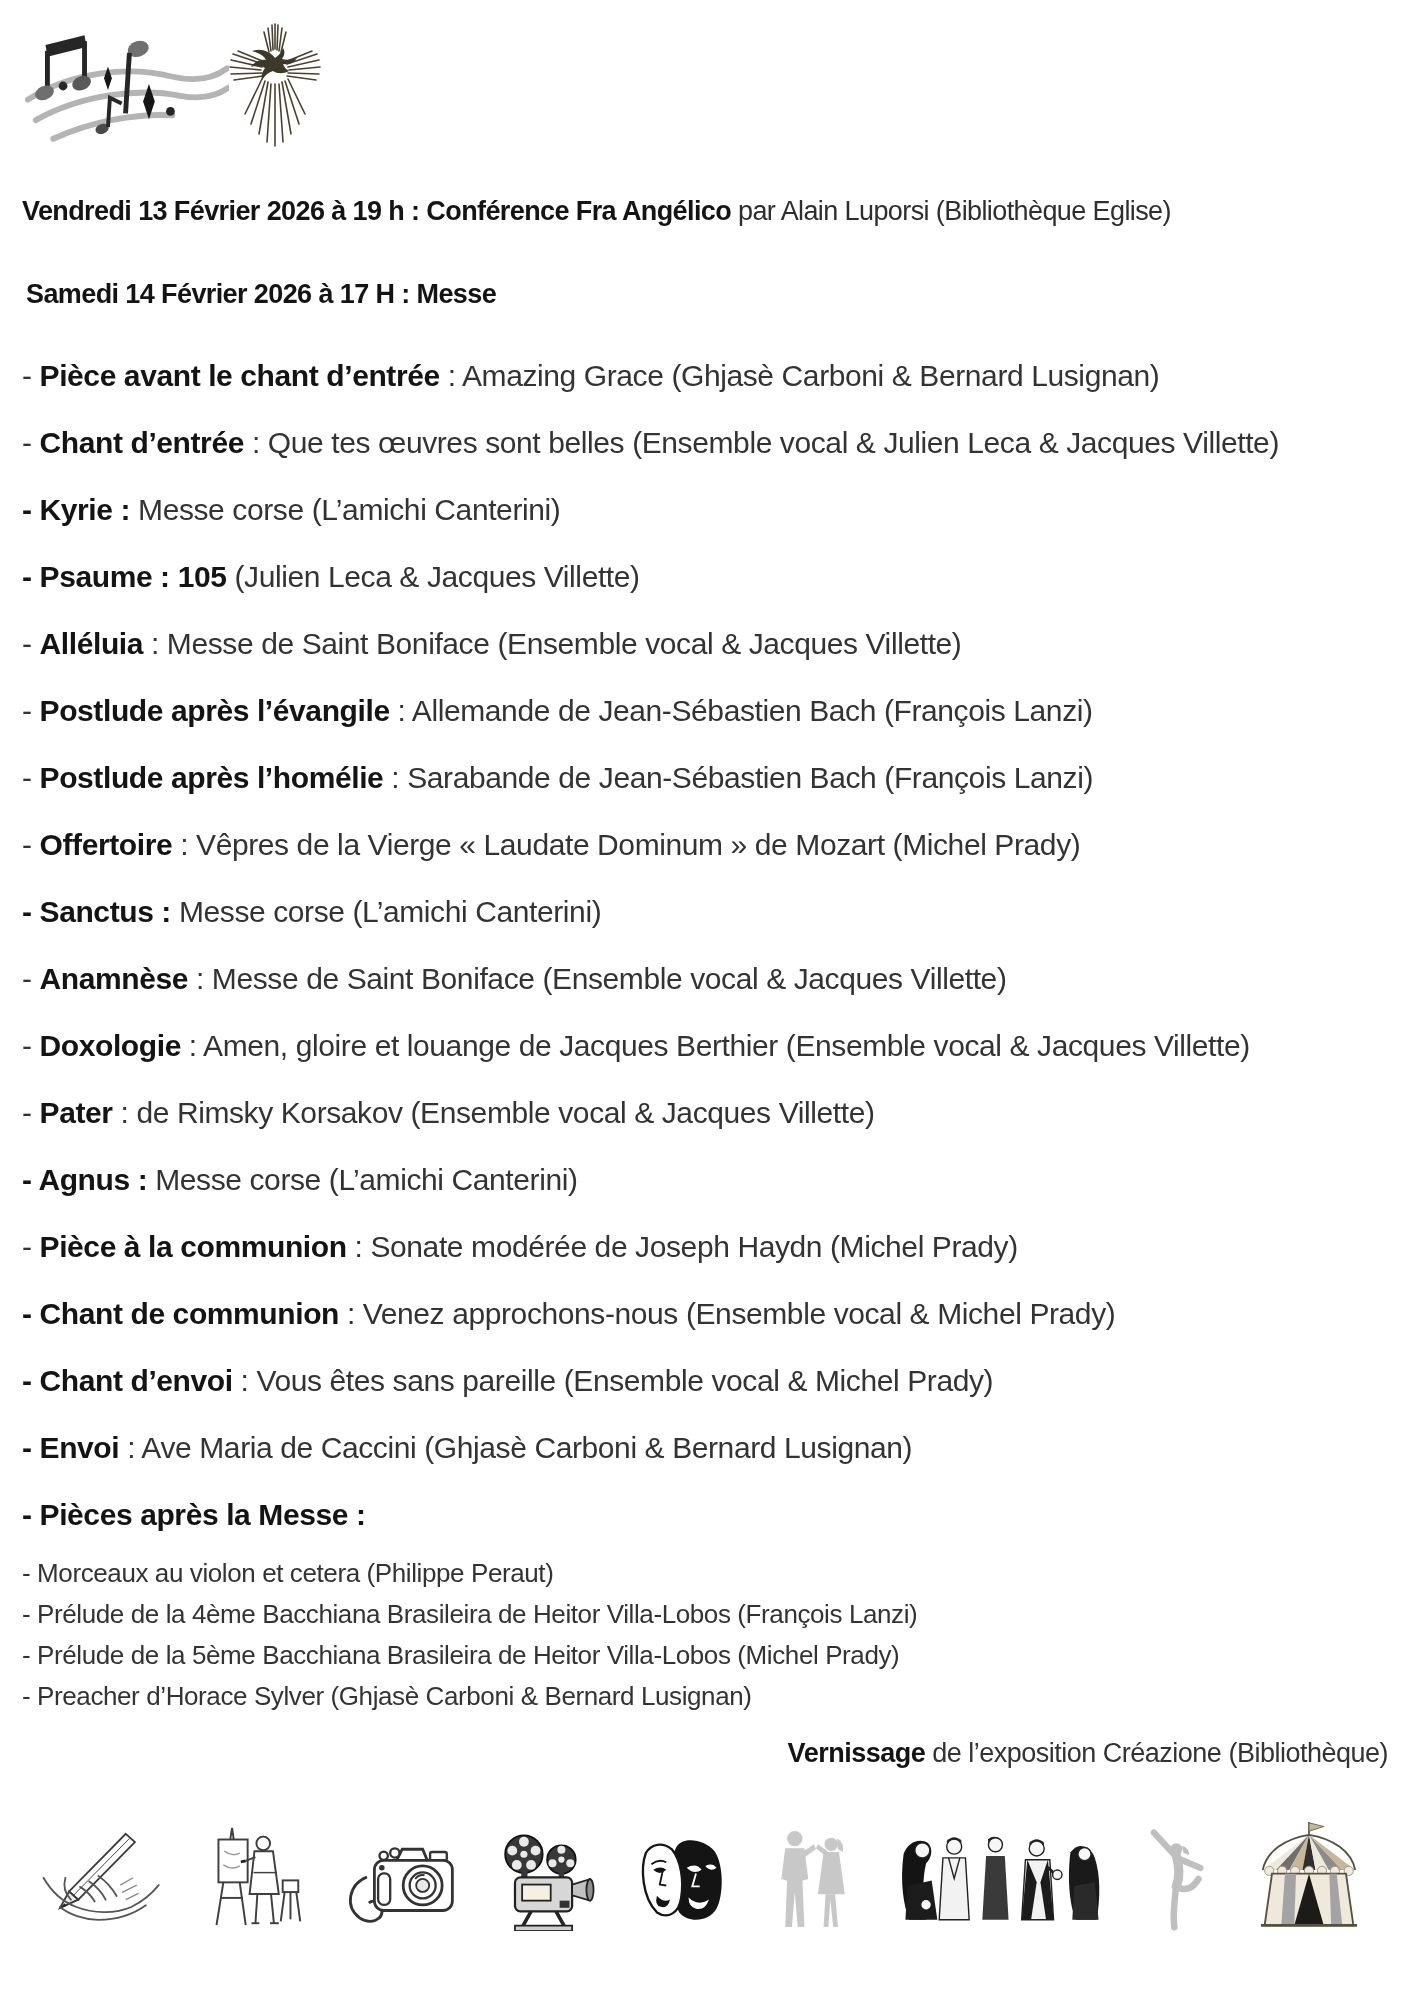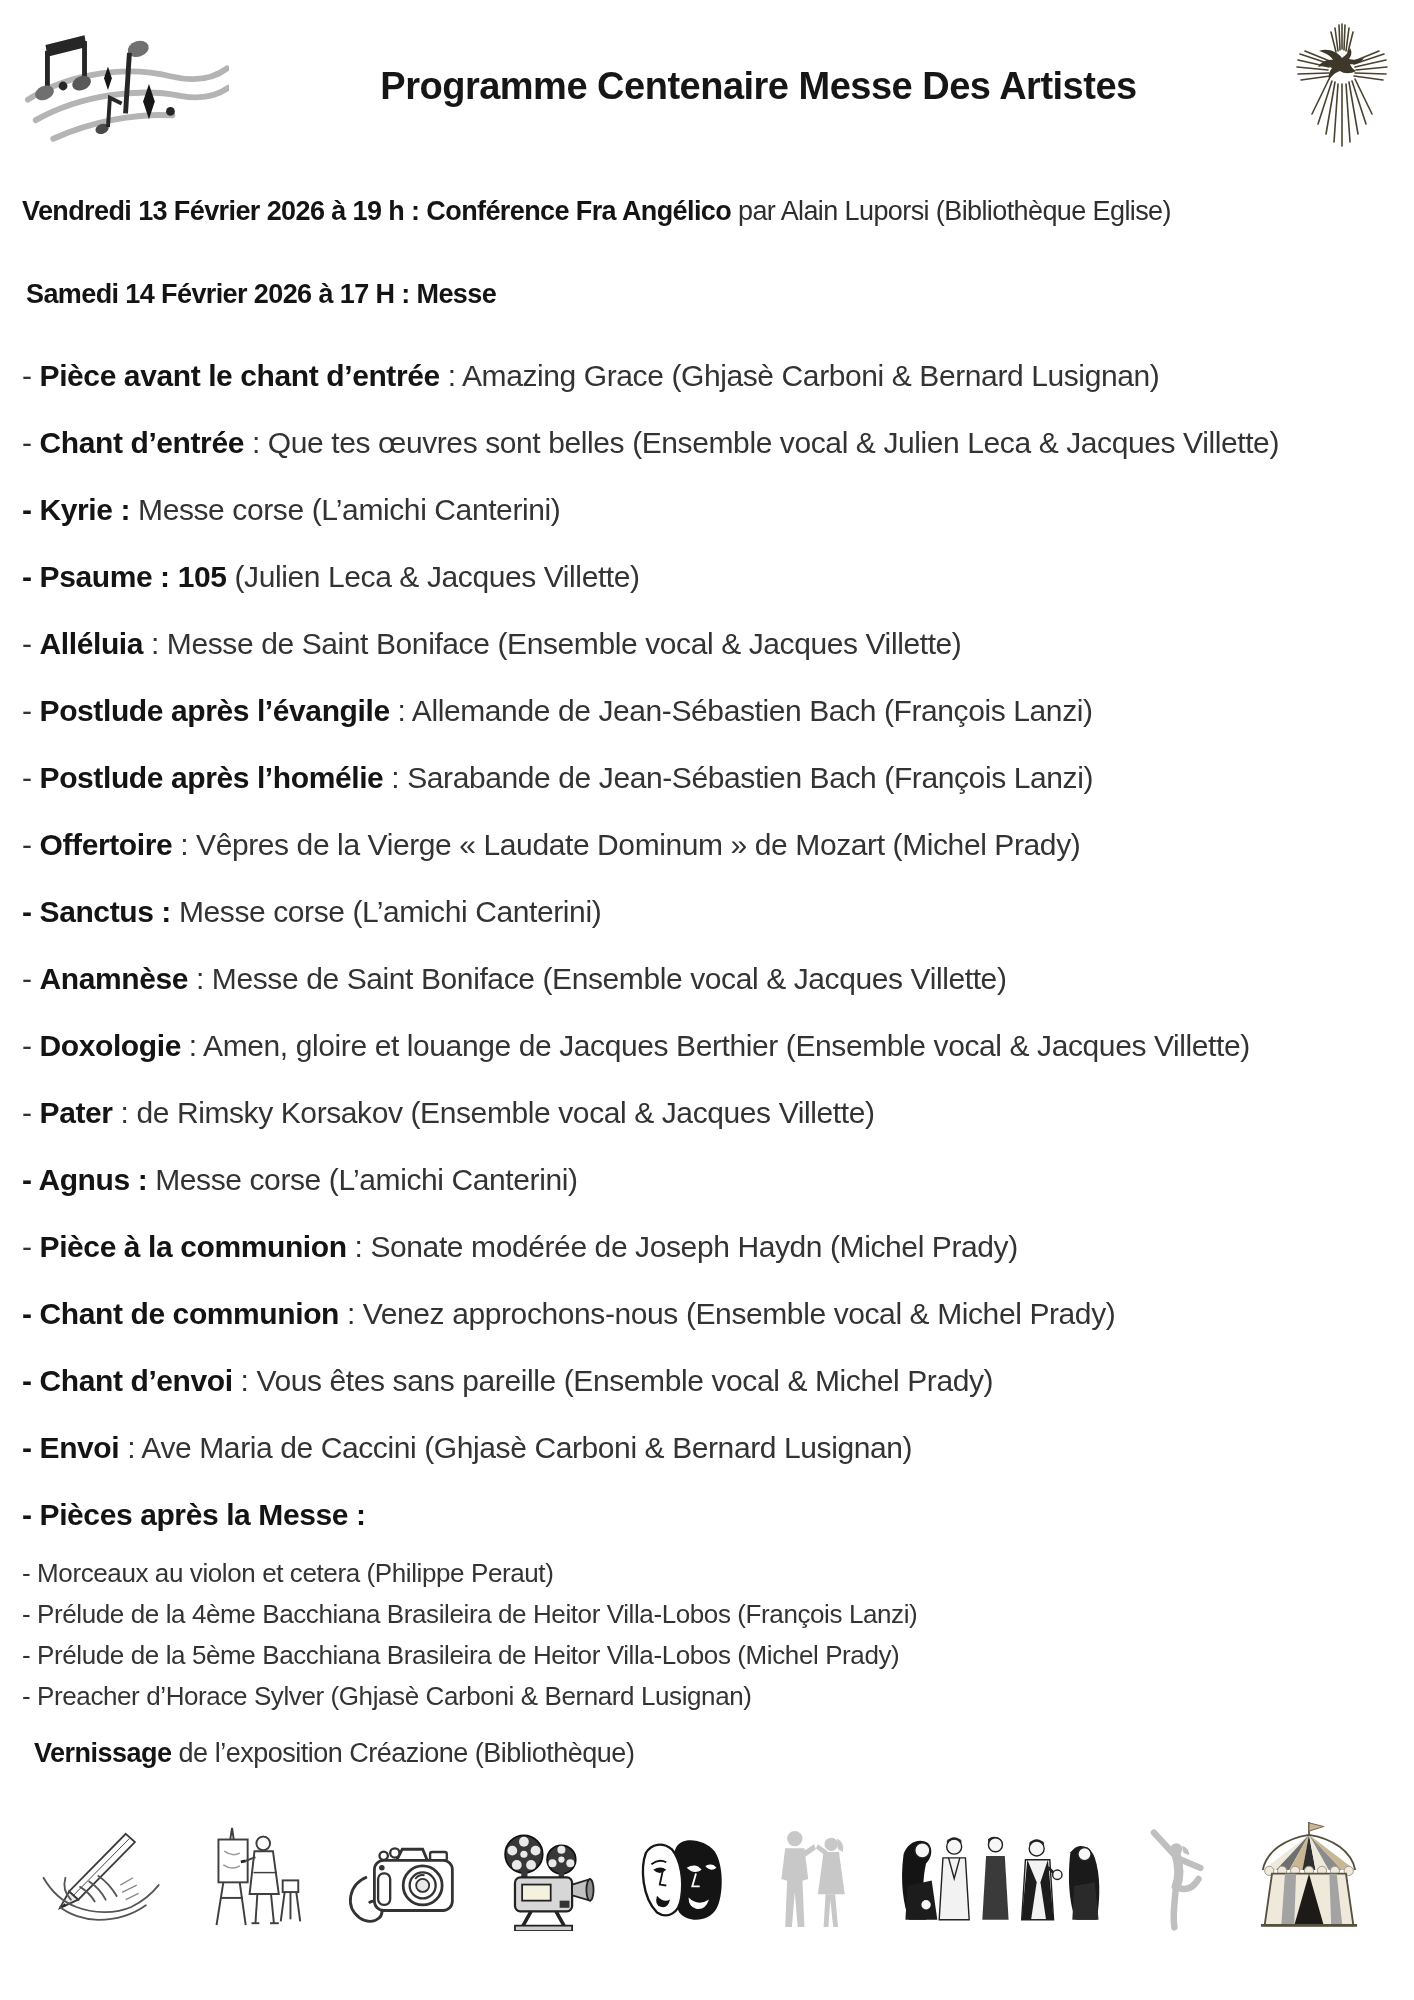--- a/index.html
+++ b/index.html
@@ -23,21 +23,21 @@
   .date-line b { color:#141414; }
   .date-line .reg { font-weight:400; color:#2e2e2e; }
   .friday { margin-top:44px; }
   .saturday { margin-top:53px; padding-left:4px; }
 
   .items { margin-top:54px; }
   .item { margin:0 0 41px 0; font-size:30px; line-height:26px; letter-spacing:-0.4px; white-space:nowrap; color:#333333; }
   .item b { color:#141414; }
   .item.heading { margin-bottom:32px; }
   .sub { margin:0 0 15px 0; font-size:26px; line-height:26px; letter-spacing:-0.4px; white-space:nowrap; color:#333333; }
-  .vernissage { margin:30px 0 0 0; padding-left:12px; font-size:27px; line-height:28px; letter-spacing:-0.5px; white-space:nowrap; color:#333333; }
+  .vernissage { margin:30px 0 0 0; padding-left:12px; font-size:27px; line-height:28px; letter-spacing:-0.5px; white-space:nowrap; color:#333333;text-align:right; }
   .vernissage b { color:#141414; }
 
   
   .icons-row { margin-top:42px; padding:0 44px 0 38px; display:flex; justify-content:space-between; align-items:flex-end; height:122px; }
   .icons-row svg { display:block; }
 </style>
 </head>
 <body>
 
 <div class="page">
@@ -56,21 +56,20 @@
         <circle cx="40" cy="60" r="4.5" fill="#262626"></circle>
         <path d="M86 40 L90 52 L86 64 L82 52 Z" fill="#161616"></path>
         <ellipse cx="117" cy="22" rx="11" ry="8" fill="#707070" transform="rotate(-18 117 22)"></ellipse>
         <path d="M108 26 L104 88" stroke="#262626" stroke-width="5"></path>
         <ellipse cx="80" cy="104" rx="7" ry="5" fill="#4a4a4a" transform="rotate(-20 80 104)"></ellipse>
         <path d="M86 102 L88 72 L100 78" stroke="#262626" stroke-width="4" fill="none"></path>
         <path d="M128 58 L134 76 L128 94 L122 76 Z" fill="#161616"></path>
         <circle cx="150" cy="86" r="4.5" fill="#262626"></circle>
       </svg>
     </span>
-    <h1 class="page-title">Programme Centenaire Messe Des Artistes</h1>
     <span class="cross-wrap">
       <svg viewBox="0 0 92 124" xmlns="http://www.w3.org/2000/svg">
         <g stroke="#49422f" stroke-width="1.6" stroke-linecap="round">
           <path d="M43 1 L44 26"></path>
             <path d="M46 0 L46 25"></path>
             <path d="M49 1 L48 26"></path>
           <path d="M39 4 L42 27"></path>
             <path d="M53 4 L50 27"></path>
             <path d="M35 8 L40 28"></path>
             <path d="M57 8 L52 28"></path>

